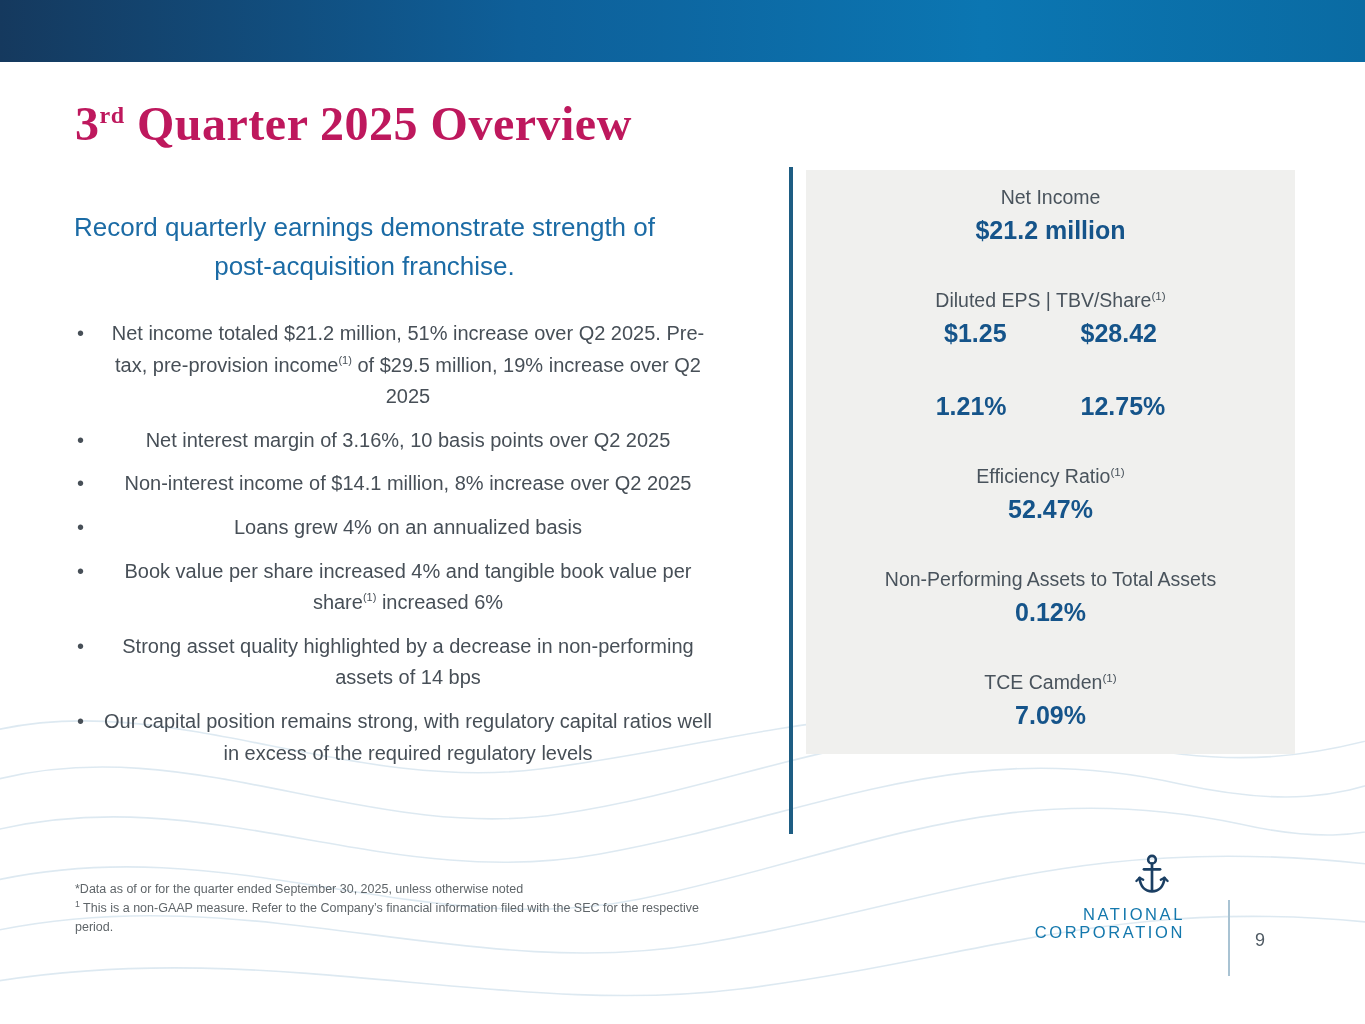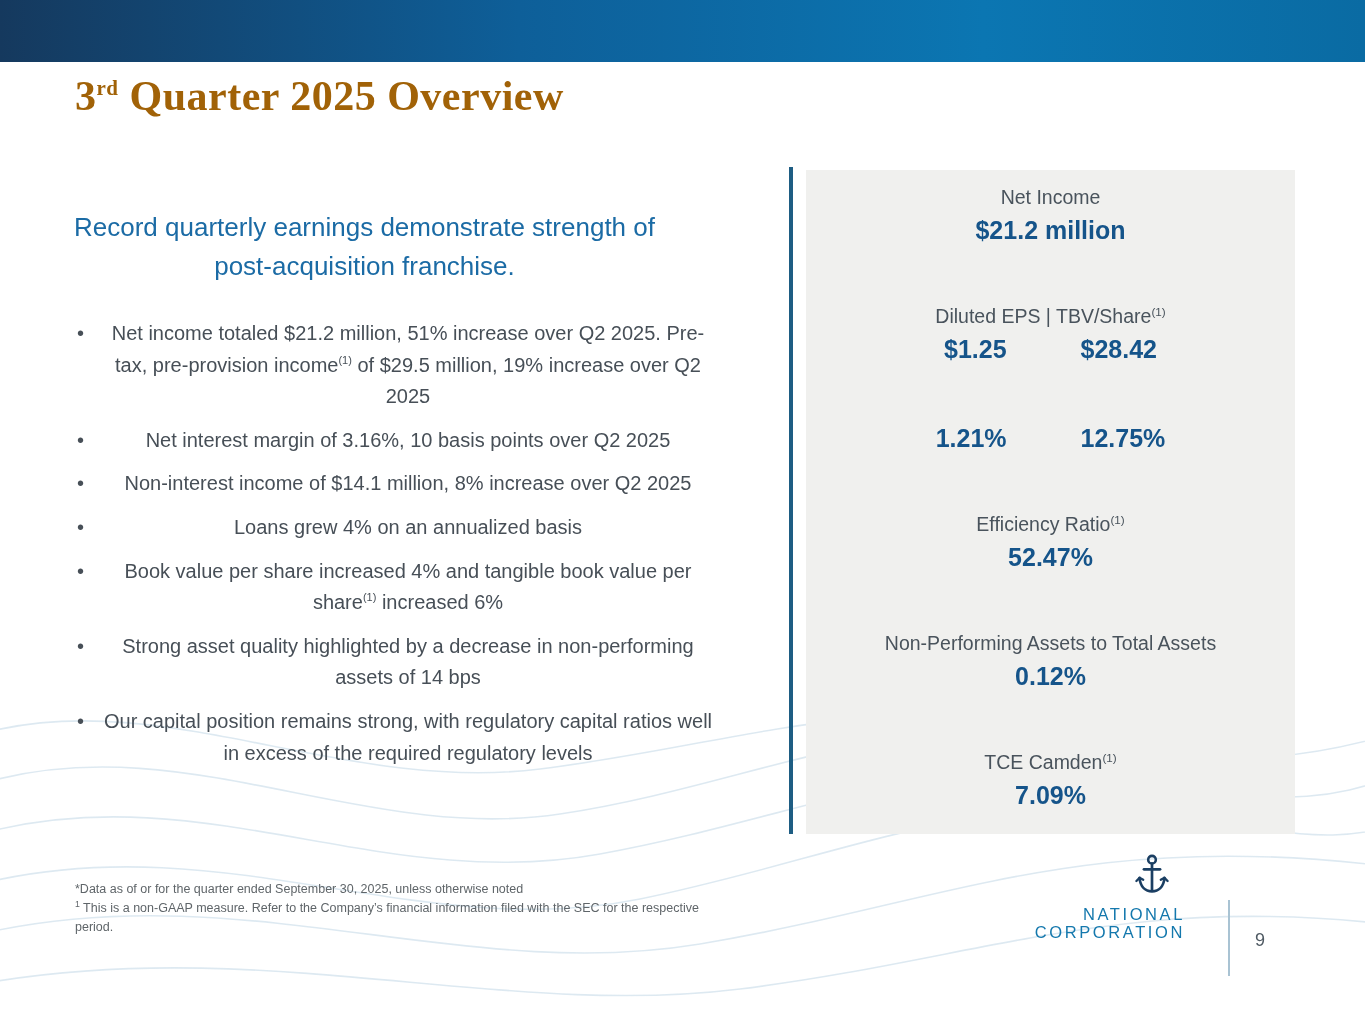--- a/index.html
+++ b/index.html
@@ -18,23 +18,23 @@
     background: linear-gradient(90deg, #15395e 0%, #0e5f99 38%, #0b76b2 72%, #0a6ba3 100%);
   }
 
   
   .waves { position: absolute; left: 0; bottom: 0; width: 1365px; height: 420px; z-index: 0; }
 
   .content { position: absolute; inset: 0; z-index: 1; }
 
   
   .title {
-    position: absolute; left: 75px; top: 72px;
+    position: absolute; left: 75px; top: 96px;
     font-family: "Liberation Serif", serif;
-    font-size: 42px; font-weight: 700; color: #a16207;
+    font-size: 48px; font-weight: 700; color: #be185d;
     letter-spacing: 0.5px;
   }
   .title sup { font-size: 50%; vertical-align: super; line-height: 0; }
 
   
   .left-col { position: absolute; left: 72px; top: 208px; width: 655px; text-align: center; }
   .subtitle {
     width: 585px;
     font-size: 26px; line-height: 1.5; color: #1b6ba5;
     margin-bottom: 32px;
@@ -59,21 +59,21 @@
     font-size: 12.5px; line-height: 1.52; color: #5f6569;
   }
   .footnotes sup { font-size: 70%; vertical-align: super; line-height: 0; }
 
   
   .stats-rule {
     position: absolute; left: 789px; top: 167px; width: 4px; height: 667px;
     background: #1e5d83;
   }
   .stats-panel {
-    position: absolute; left: 806px; top: 170px; width: 489px; height: 664px;
+    position: absolute; left: 806px; top: 170px; width: 489px; height: 584px;
     background: #f0f0ee;
     display: flex; flex-direction: column; justify-content: space-between;
     padding: 16px 10px 24px 10px;
   }
   .stat { text-align: center; }
   .stat-label { font-size: 19.5px; color: #49535c; margin-bottom: 7px; }
   .stat-label sup { font-size: 60%; vertical-align: super; line-height: 0; }
   .stat-values {
     display: flex; justify-content: center; gap: 74px;
     font-size: 25px; font-weight: 700; color: #15548a;

